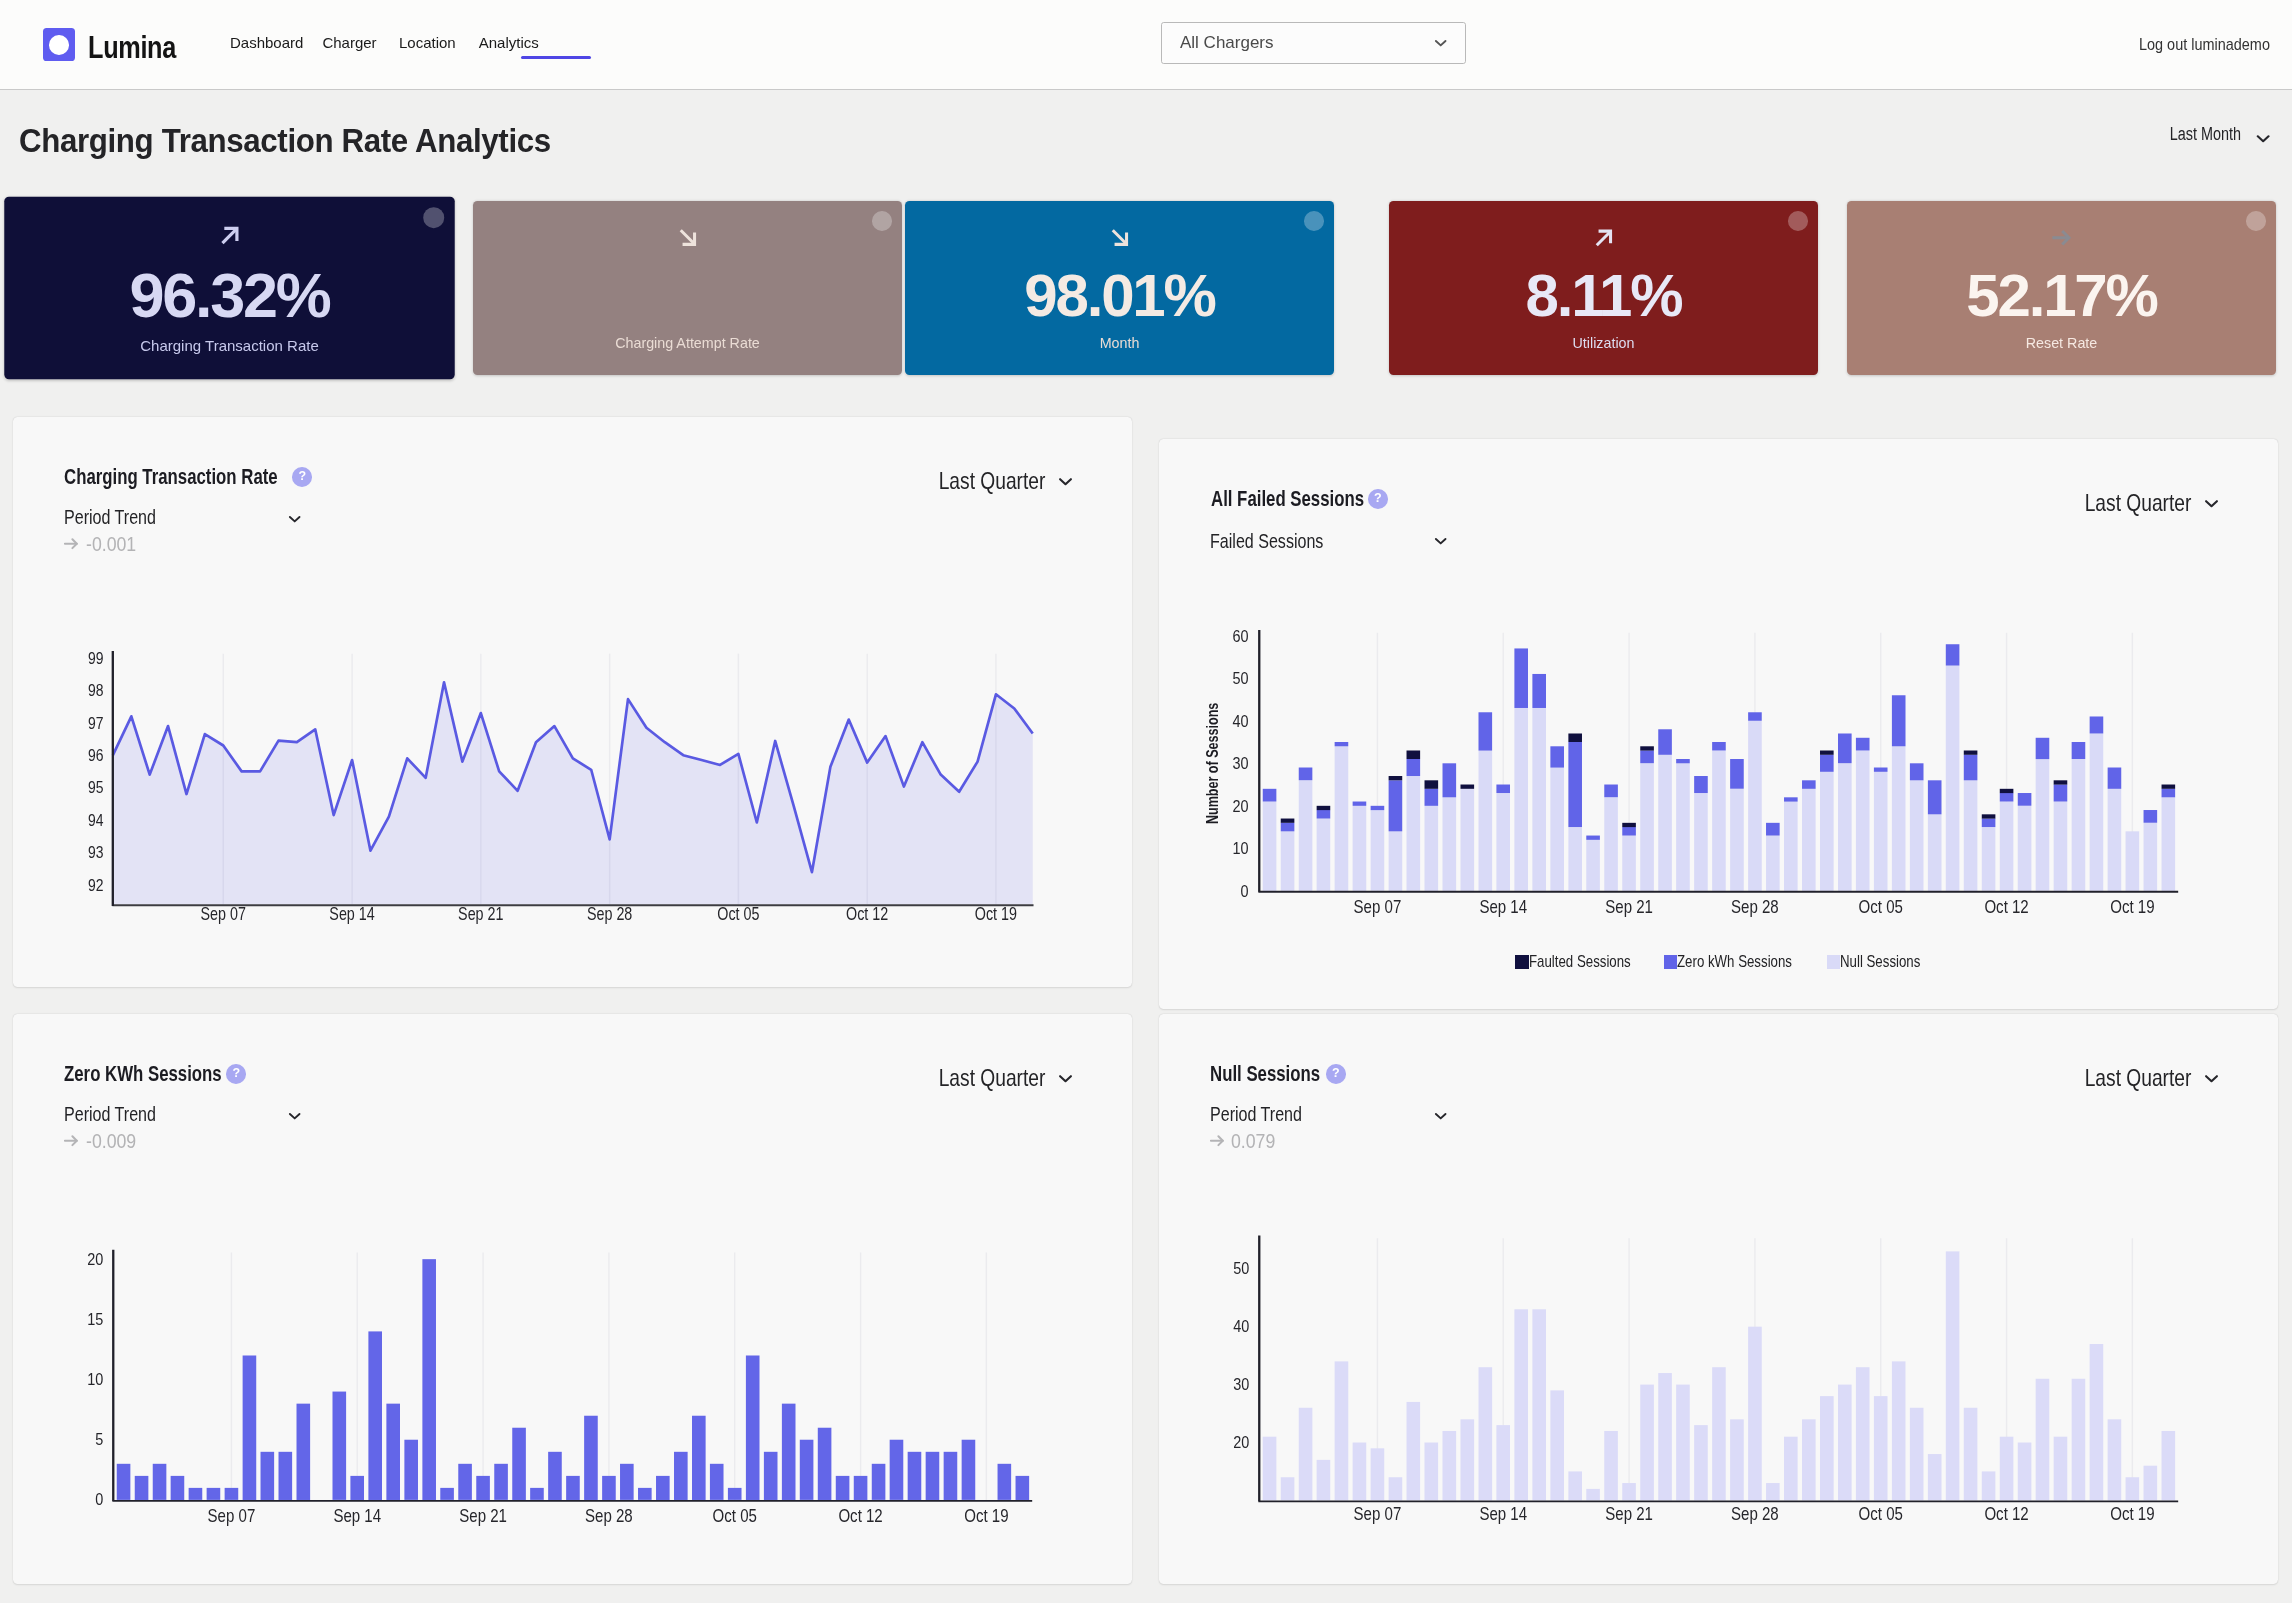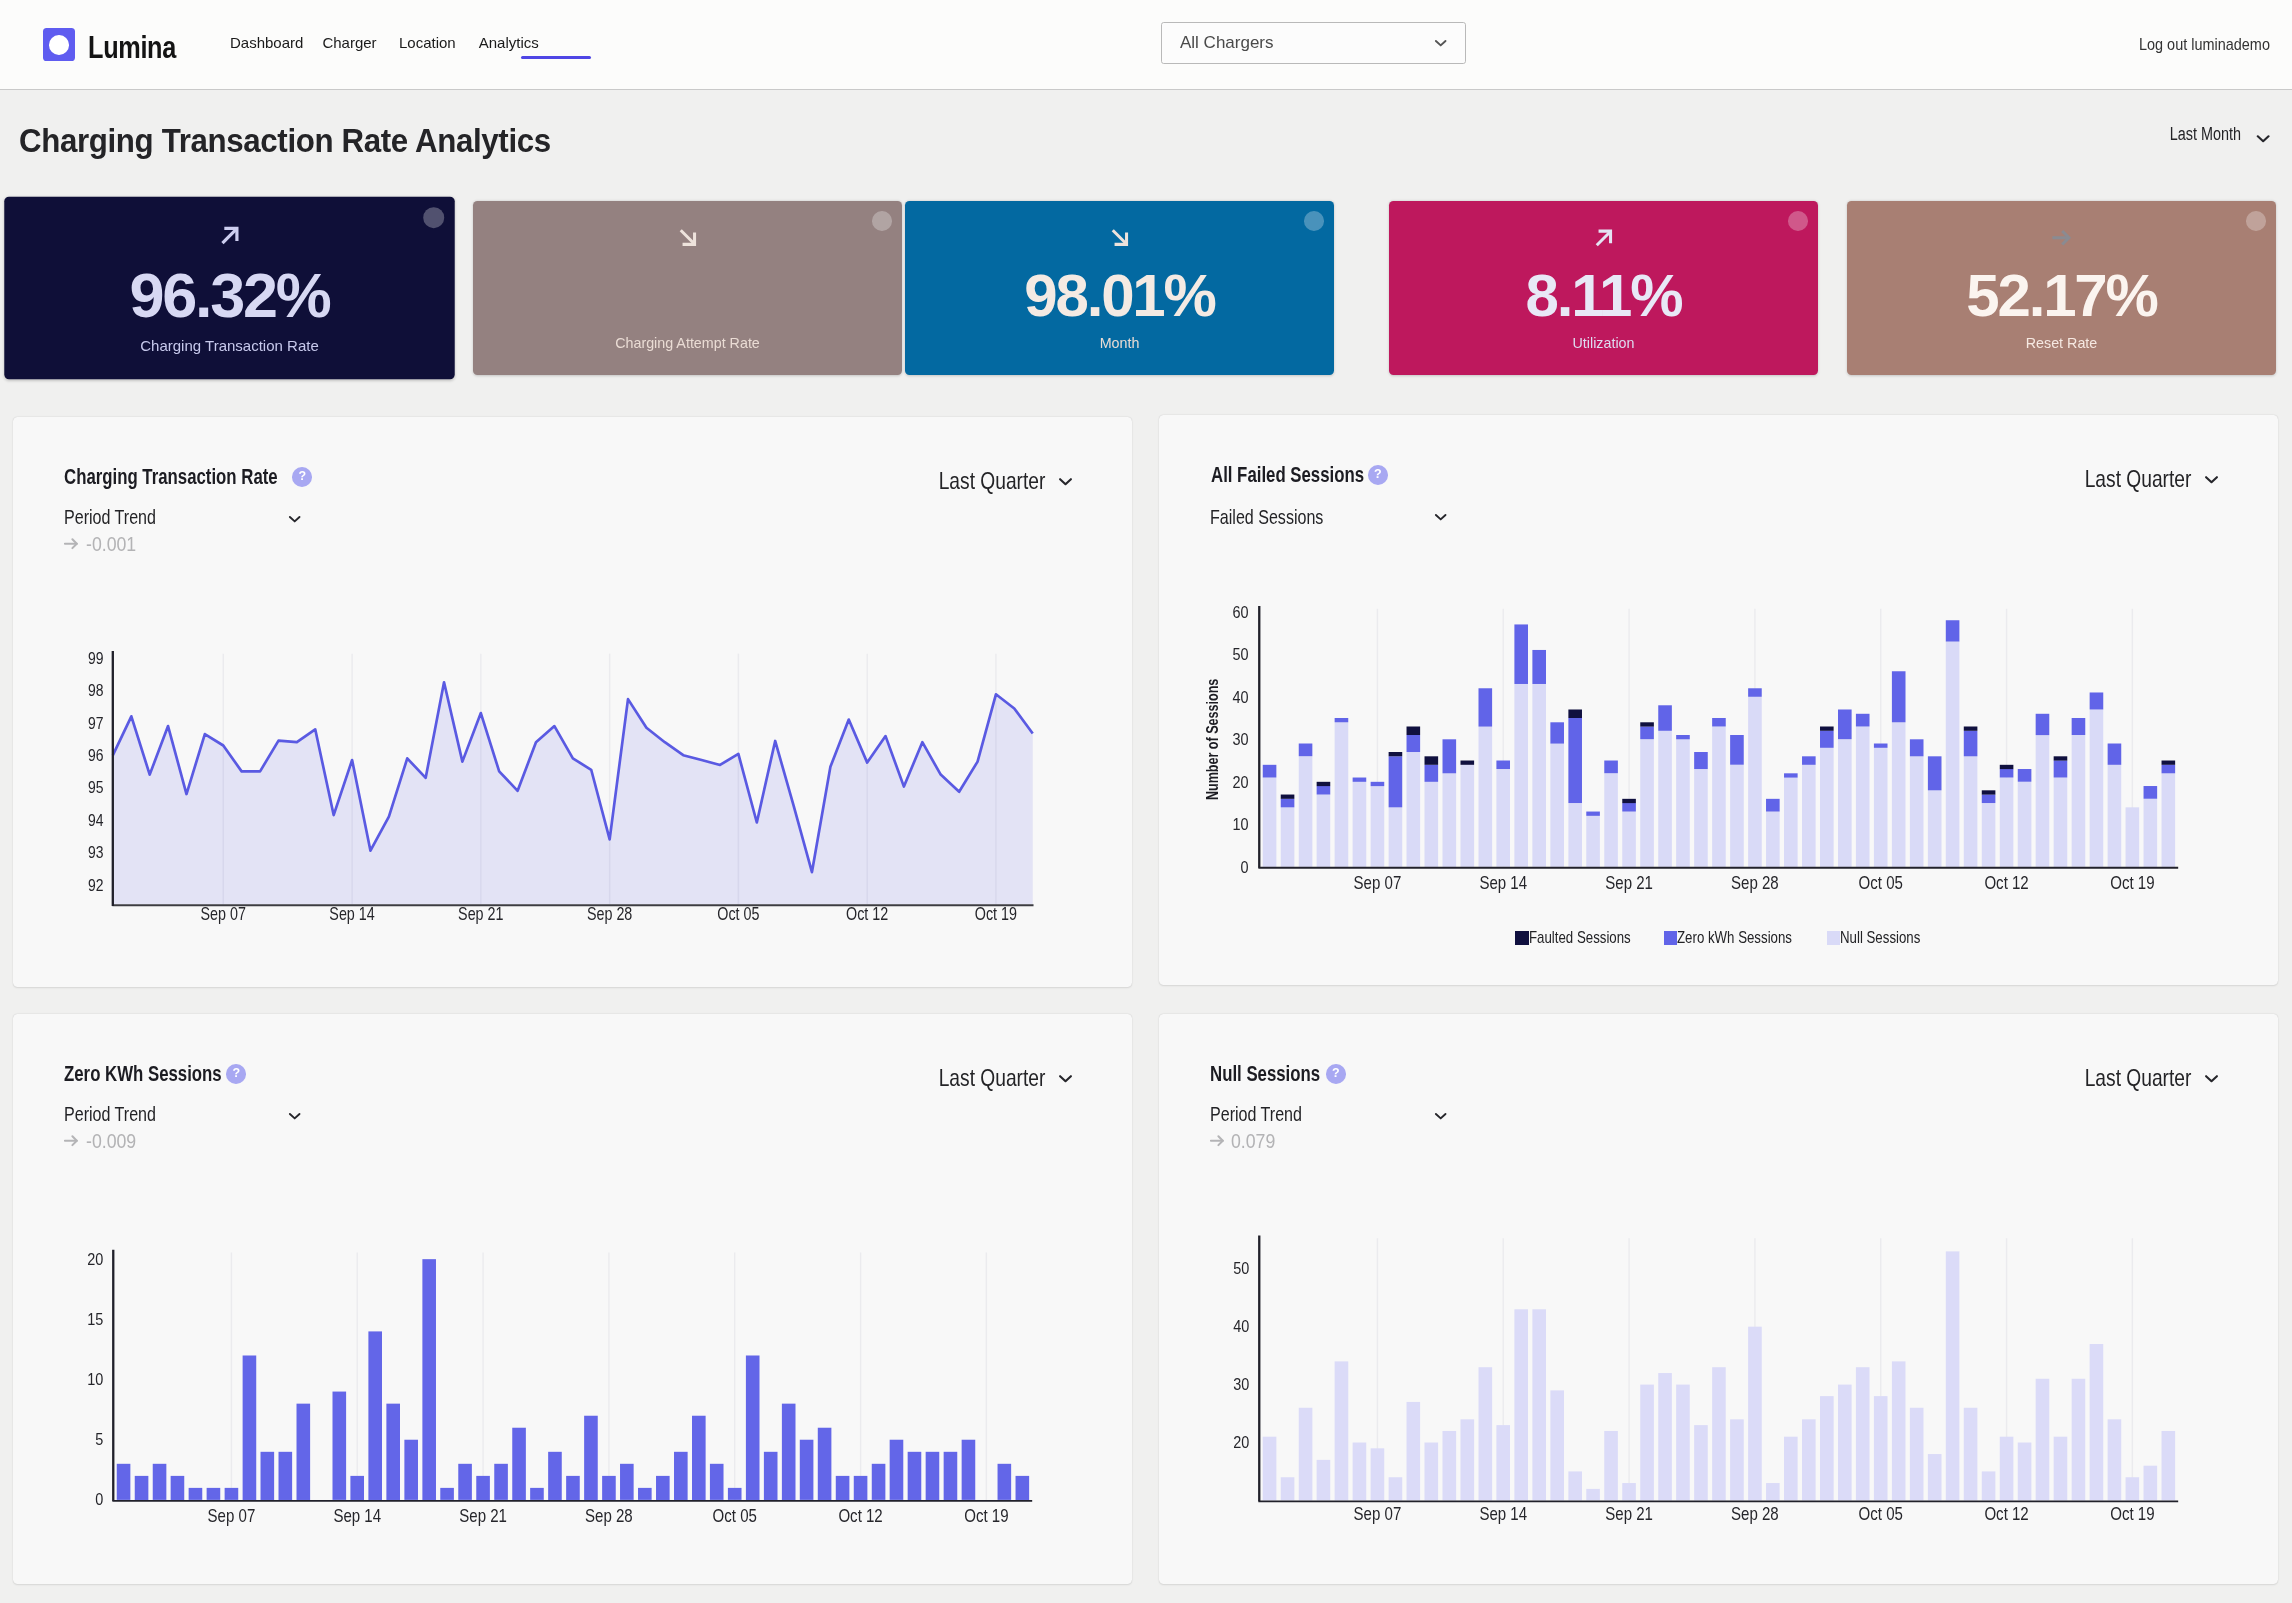--- a/index.html
+++ b/index.html
@@ -74,21 +74,21 @@
 </div>
 <div class="card" style="left:905px;background:#0369a1;">
   <div class="circ"></div>
   <div class="car"><svg width="21.5" height="21.5" viewBox="0 0 24 24" fill="none" stroke="#eee3dc" stroke-width="3.4" stroke-linejoin="miter">
         <line x1="4.2" y1="3.6" x2="19" y2="18.4"></line>
         <polyline points="6.2,19.4 19.6,19.4 19.6,6"></polyline>
       </svg></div>
   <div class="cnum" style="color:#f4eae3">98.01%</div>
   <div class="clab" style="color:#eadcd4">Month</div>
 </div>
-<div class="card" style="left:1389px;background:#be185d;">
+<div class="card" style="left:1389px;background:#7f1d1d;">
   <div class="circ"></div>
   <div class="car"><svg width="21.5" height="21.5" viewBox="0 0 24 24" fill="none" stroke="#e3e3f3" stroke-width="3.4" stroke-linejoin="miter">
         <line x1="4.2" y1="20.4" x2="19" y2="5.6"></line>
         <polyline points="6.2,4.6 19.6,4.6 19.6,18"></polyline>
       </svg></div>
   <div class="cnum" style="color:#e8e8f6">8.11%</div>
   <div class="clab" style="color:#dedef2">Utilization</div>
 </div>
 <div class="card" style="left:1847px;background:#a87f73;">
   <div class="circ"></div>
@@ -147,21 +147,21 @@
         <text x="473.4" y="562" text-anchor="middle" font-size="20" fill="#26262b">Sep 14</text>
         <text x="653.2" y="562" text-anchor="middle" font-size="20" fill="#26262b">Sep 21</text>
         <text x="833.1" y="562" text-anchor="middle" font-size="20" fill="#26262b">Sep 28</text>
         <text x="1012.9" y="562" text-anchor="middle" font-size="20" fill="#26262b">Oct 05</text>
         <text x="1192.7" y="562" text-anchor="middle" font-size="20" fill="#26262b">Oct 12</text>
         <text x="1372.5" y="562" text-anchor="middle" font-size="20" fill="#26262b">Oct 19</text>
       </g>
     </svg>
 </div>
 
-<div class="panel" style="left:1159px;top:415px">
+<div class="panel" style="left:1159px;top:439px">
   <div class="ptitle" style="left:52px">All Failed Sessions</div>
   <div class="info" style="left:209px">?</div>
   <div class="lastq">
       <span class="cxr">Last Quarter</span>
       <svg width="15" height="9" viewBox="0 0 16 10" fill="none" stroke="#26262b" stroke-width="2.4" stroke-linecap="round" stroke-linejoin="round">
         <polyline points="2,2.5 8,8 14,2.5"></polyline>
       </svg>
     </div>
   <div class="psel" style="top:90px"><span class="cx">Failed Sessions</span></div>
   <div class="pchev"><svg width="13.4" height="8" viewBox="0 0 16 10" fill="none" stroke="#26262b" stroke-width="2.4" stroke-linecap="round" stroke-linejoin="round">

